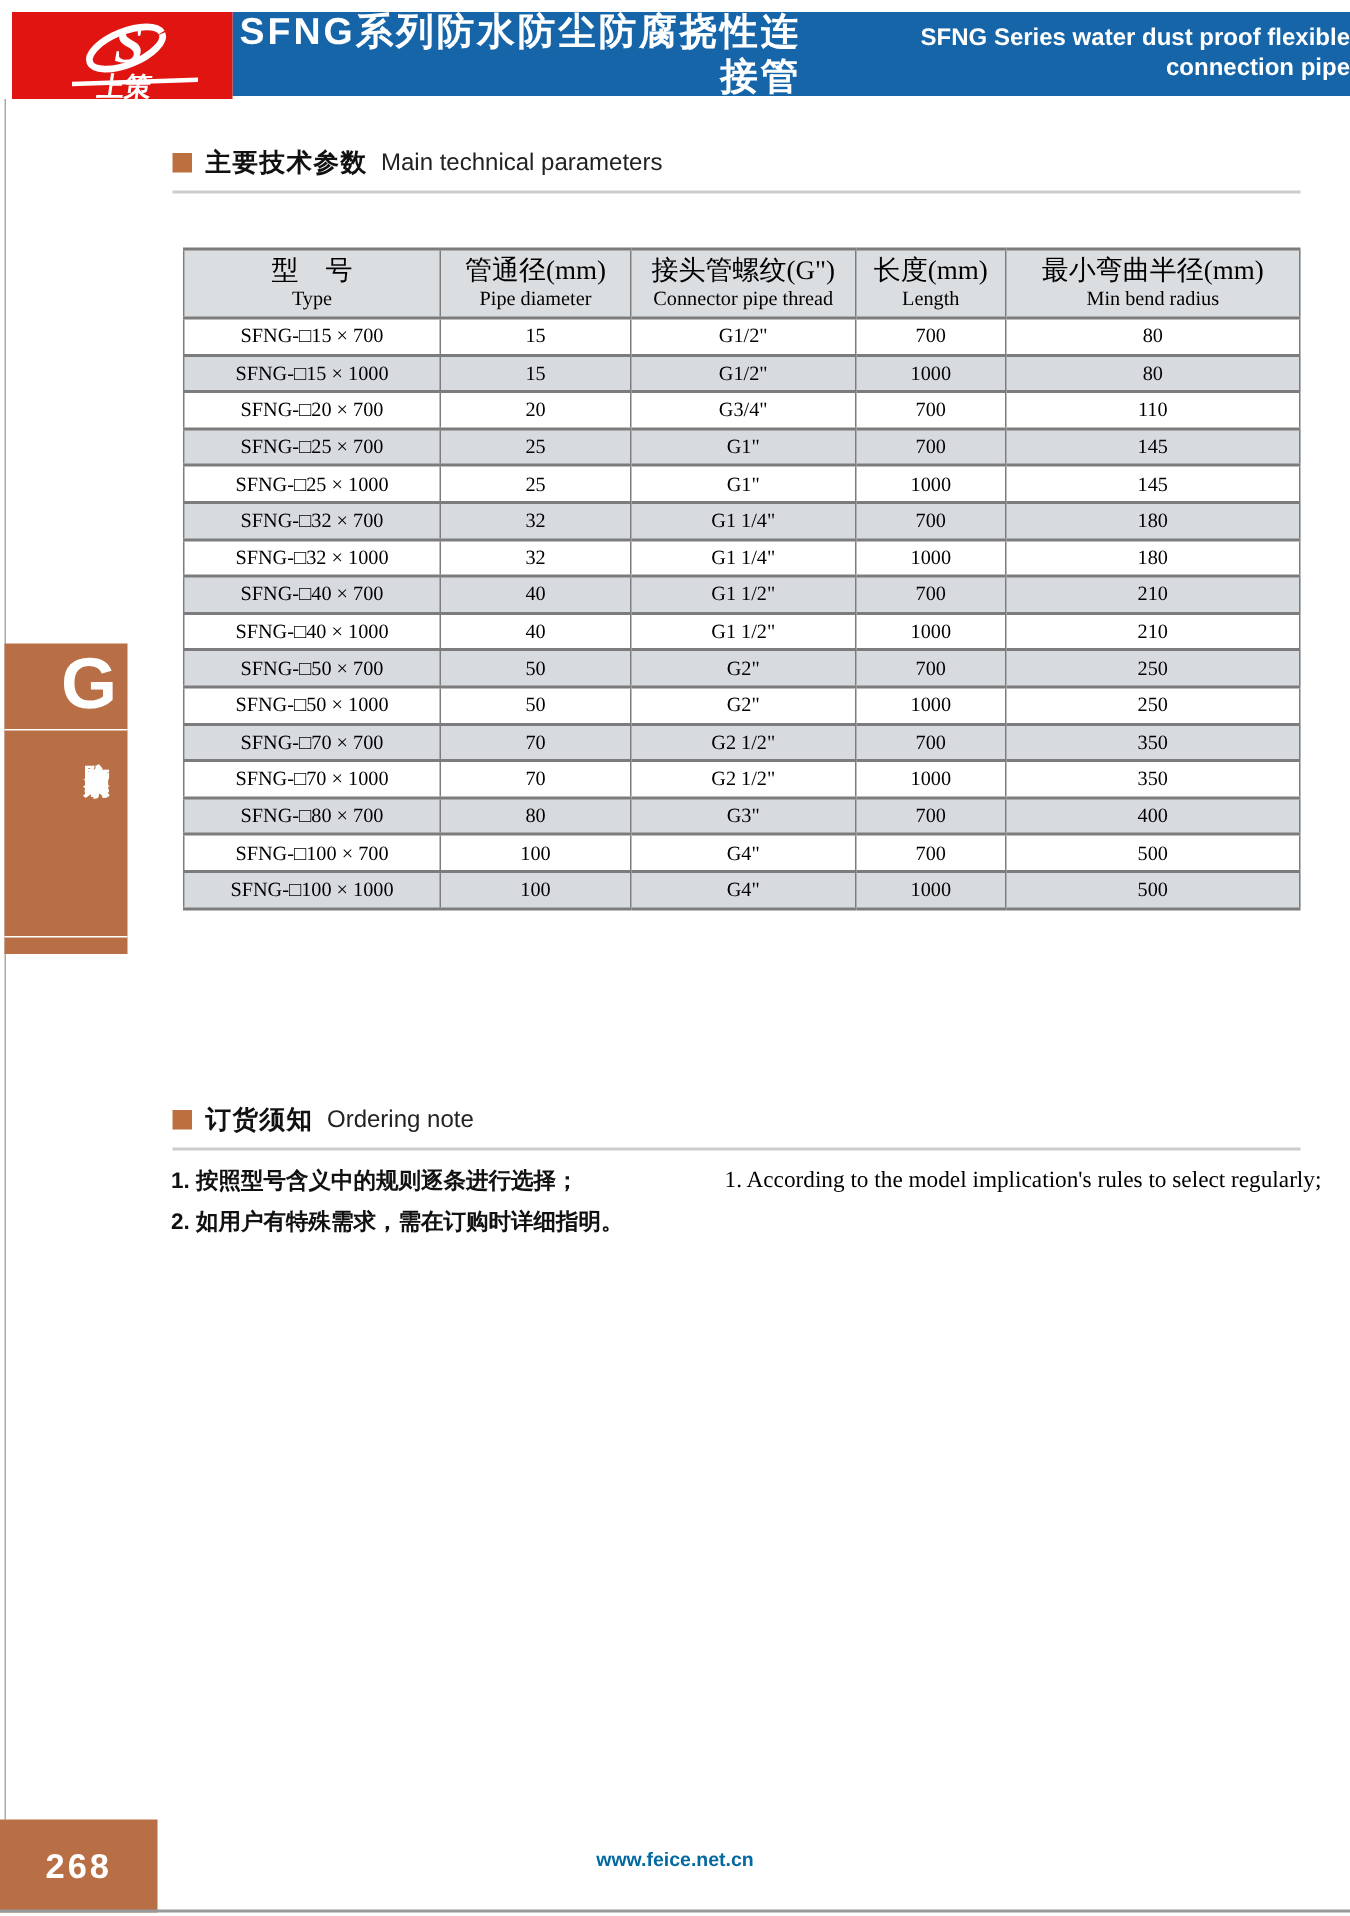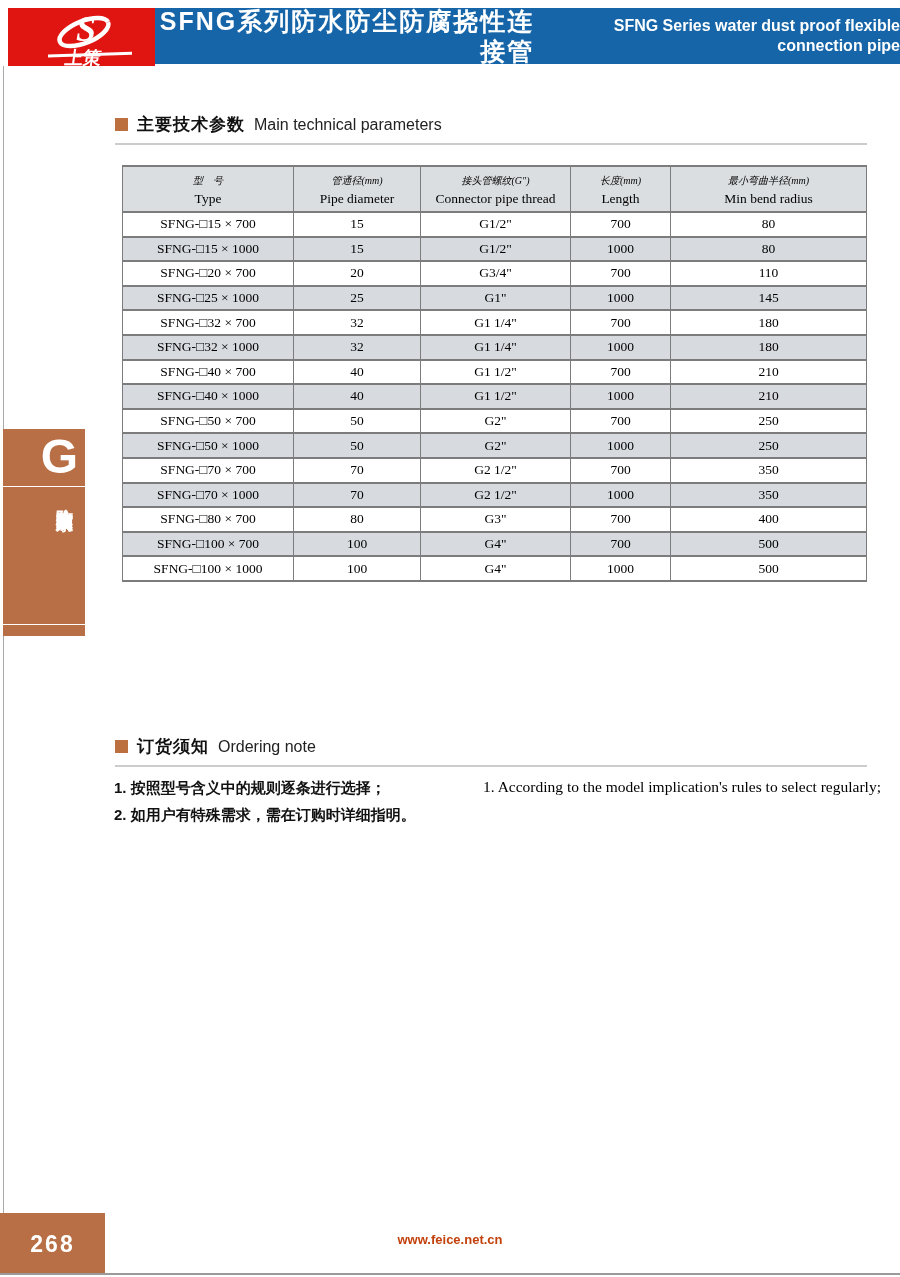--- a/index.html
+++ b/index.html
@@ -26,49 +26,49 @@
                  writing-mode:vertical-rl; text-orientation:upright; letter-spacing:1px; line-height:20px; }
   .side-line2 { position:absolute; left:0; top:195px; width:100%; height:1px; background:#ffffff; }
 
   
   .section-head { position:absolute; left:115px; width:752px; }
   .section-head .row { display:flex; align-items:center; gap:9px; }
   .bullet { width:13px; height:13px; background:#bc6f3f; flex:0 0 auto; }
   .sec-zh { font-size:17px; font-weight:bold; color:#111; letter-spacing:1px; }
   .sec-en { font-size:16px; color:#222; }
   .section-rule { margin-top:7px; height:2px; background:#cccccc; }
-  .section-params { top:113px;text-align:center; }
+  .section-params { top:97px;text-align:center; }
   .section-ordering { top:735px; }
 
   
   .params-table { position:absolute; left:122px; top:165px; width:744px; border-collapse:collapse; table-layout:fixed;
                   font-family:"Liberation Serif", serif; }
   .params-table col.c1 { width:171px; }
   .params-table col.c2 { width:127px; }
   .params-table col.c3 { width:150px; }
   .params-table col.c4 { width:100px; }
   .params-table col.c5 { width:196px; }
   .params-table th, .params-table td { border:1px solid #7c7c7c; border-top-width:2px; border-bottom-width:2px; text-align:center; vertical-align:middle; color:#000; }
   .params-table thead th { background:#dbdee1; height:46px; font-weight:normal; padding:2px 0; }
-  .th-zh { font-size:10px; line-height:19px;font-style:italic; }
+  .th-zh { font-size:18px; line-height:19px; }
   .th-en { font-size:13.5px; line-height:17px; }
   .params-table tbody td { height:24.6px; font-size:13.5px; background:#ffffff; }
   .params-table tbody tr:nth-child(even) td { background:#d7dade; }
 
   
   .notes-zh { position:absolute; left:114px; top:774px; width:360px; font-size:15px; font-weight:bold; color:#111; }
   .notes-zh div { line-height:27px; }
   .notes-en { position:absolute; left:483px; top:773px; width:400px; font-family:"Liberation Serif", serif; font-size:15.5px; color:#000; }
   .notes-en div { line-height:27px; }
 
   
   .page-num-block { position:absolute; left:0; top:1213px; width:105px; height:62px; background:#b86f45;
                     color:#ffffff; font-size:23px; font-weight:bold; letter-spacing:2px;
                     display:flex; align-items:center; justify-content:center; }
-  .website { position:absolute; left:0; top:1232px; width:900px; text-align:center; font-size:13px; font-weight:bold; color:#c2410c; }
+  .website { position:absolute; left:0; top:1232px; width:900px; text-align:center; font-size:13px; font-weight:bold; color:#0369a1; }
   .footer-rule { position:absolute; left:0; top:1273px; width:900px; height:2px; background:#9a9a9a; }
 </style>
 </head>
 <body>
 
 <div class="page">
 
   <div class="header-band">
     <div class="logo-box">
       <svg class="logo-svg" viewBox="0 0 110 58">
@@ -150,20 +150,27 @@
           <td>80</td>
         </tr>
         <tr>
           <td>SFNG-□20 × 700</td>
           <td>20</td>
           <td>G3/4"</td>
           <td>700</td>
           <td>110</td>
         </tr>
         <tr>
+          <td>SFNG-□25 × 700</td>
+          <td>25</td>
+          <td>G1"</td>
+          <td>700</td>
+          <td>145</td>
+        </tr>
+        <tr>
           <td>SFNG-□25 × 1000</td>
           <td>25</td>
           <td>G1"</td>
           <td>1000</td>
           <td>145</td>
         </tr>
         <tr>
           <td>SFNG-□32 × 700</td>
           <td>32</td>
           <td>G1 1/4"</td>

